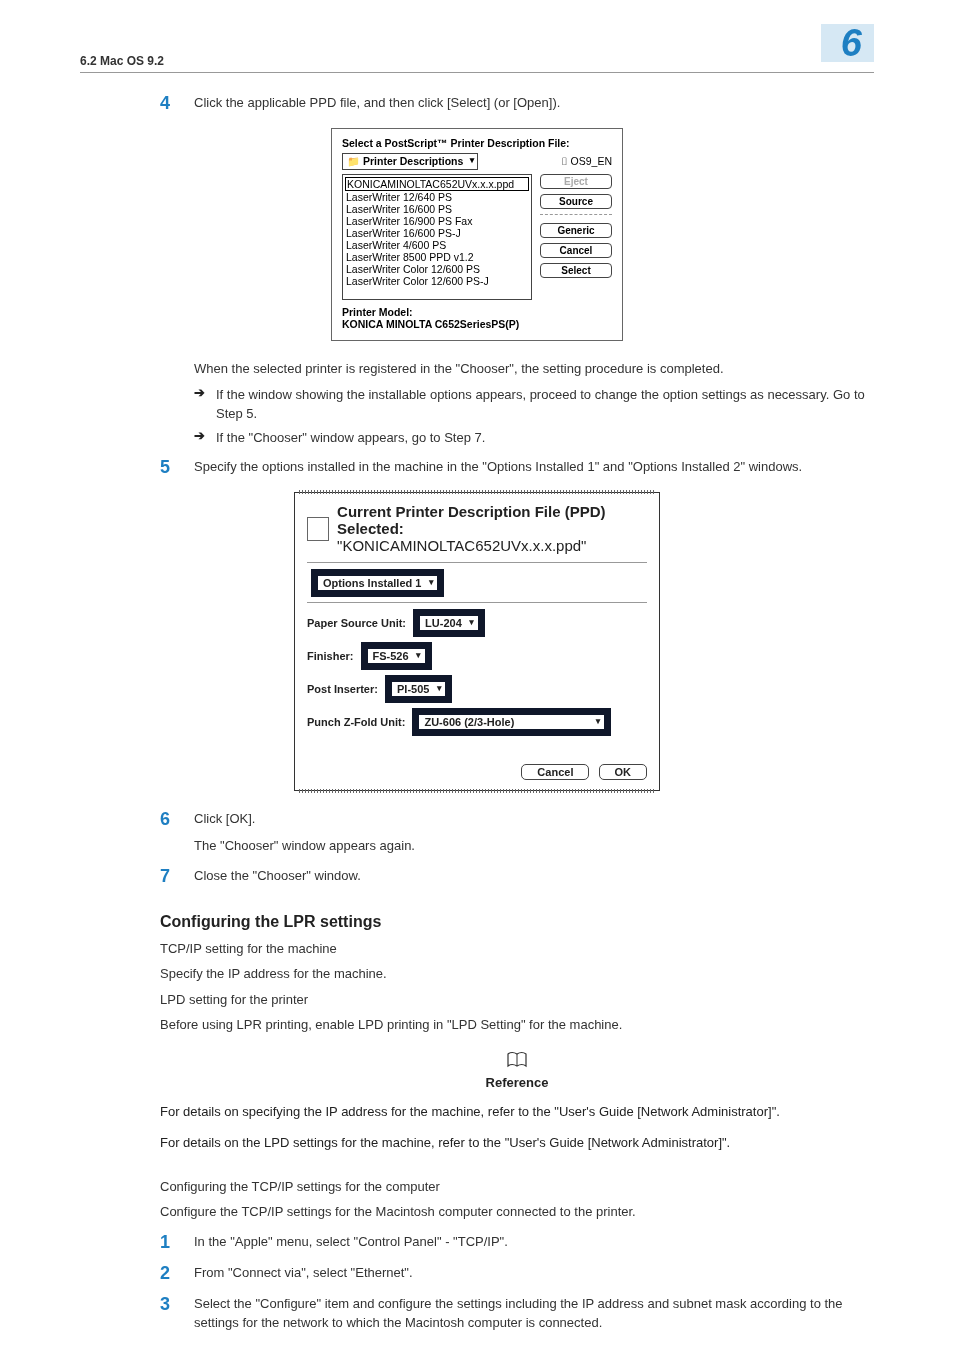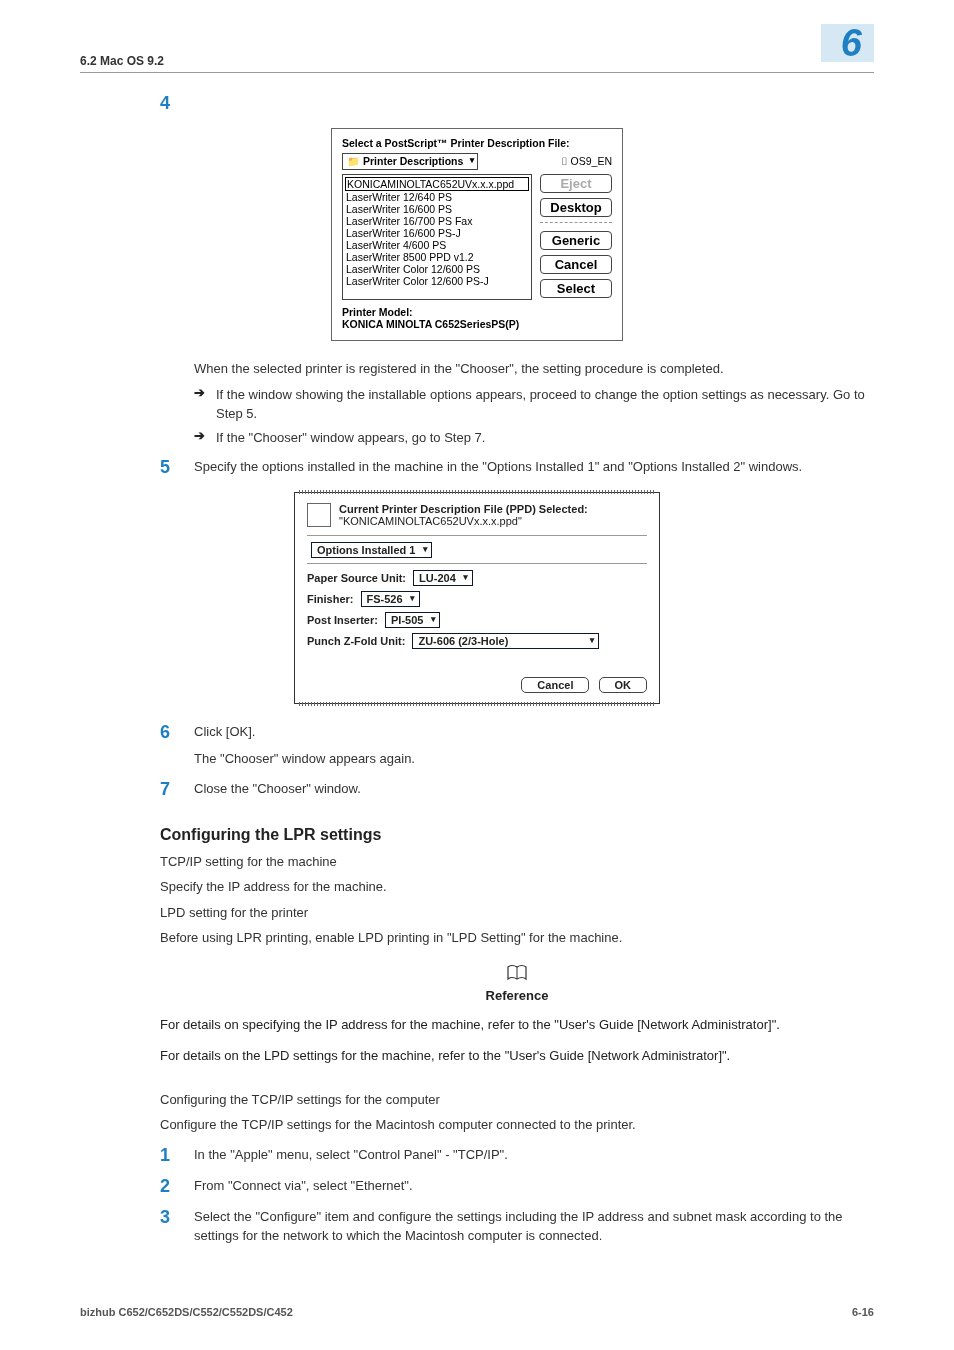--- a/index.html
+++ b/index.html
@@ -84,21 +84,21 @@
   .d1-top .drop::after { content:"▾"; position:absolute; right:3px; top:1px; font-size:9px;}
   .d1-body { display:flex; gap:8px;}
   .d1-list {
     flex:1; border:1px solid #444; height:120px; overflow:hidden; padding:2px;
   }
   .d1-list div { white-space:nowrap; padding:0 1px;}
   .d1-list div.sel { border:1px solid #000;}
   .d1-btns { display:flex; flex-direction:column; gap:5px; }
   .d1-btns .btn, .d1-btns .btnf {
     border:1px solid #444; border-radius:4px; text-align:center; padding:1px 0; width:70px;
-    font-weight:bold; font-size:13px;
+    font-weight:bold; font-size:10px;
   }
   .d1-btns .btnf { color:#aaa;}
   .d1-btns .gap { height:3px; border-top:1px dashed #999;}
   .d1-model { margin-top:6px; font-weight:bold; font-size:10.5px;}
   .d1-model span { display:block; font-weight:bold;}
 
   .dialog2 {
     width: 340px;
     border: 1px solid #333;
     padding: 10px 12px;
@@ -107,24 +107,24 @@
     font-size: 11px;
     position: relative;
   }
   .dialog2::before, .dialog2::after {
     content:""; position:absolute; left:4px; right:4px; height:4px;
     background: repeating-linear-gradient(90deg,#666,#666 1px,transparent 1px,transparent 3px);
   }
   .dialog2::before{ top:-3px;} .dialog2::after{ bottom:-3px;}
   .d2-top { display:flex; gap:8px; align-items:center; margin-bottom:8px;}
   .d2-icon { width:22px; height:22px; border:1px solid #666;}
-  .d2-ttxt { font-weight:bold; font-size:11px;}
+  .d2-ttxt { font-weight:bold; font-size:15px;}
   .d2-sub { font-weight:normal; display:block;}
   .d2-drop {
-    border:1px solid #0f172a; padding:1px 16px 1px 5px; font-weight:bold; display:inline-block;
+    border:7px solid #0f172a; padding:1px 16px 1px 5px; font-weight:bold; display:inline-block;
     position:relative; margin-left:4px;
   }
   .d2-drop::after{content:"▾"; position:absolute; right:4px; top:1px; font-size:9px;}
   .d2-row{ margin:5px 0;}
   .d2-row.hr{ border-top:1px solid #999; padding-top:6px;}
   .d2-btns{ text-align:right; margin-top:28px;}
   .d2-btns span{
     display:inline-block; border:1px solid #444; border-radius:5px; padding:1px 15px; font-weight:bold;
     margin-left:6px;
   }
@@ -155,43 +155,44 @@
 
 <div class="page">
 
   <div class="header">
     <span class="header-left">6.2    Mac OS 9.2</span>
     <span class="header-right">6</span>
   </div>
 
   <div class="step-row">
     <span class="step-num">4</span>
+    <span class="step-text">Click the applicable PPD file, and then click [Select] (or [Open]).</span>
   </div>
 
   <div class="dialog1">
     <div class="d1-title">Select a PostScript™ Printer Description File:</div>
     <div class="d1-top">
       <span class="drop">📁 <span>Printer Descriptions</span></span>
       <span>⌷ <span>OS9_EN</span></span>
     </div>
     <div class="d1-body">
       <div class="d1-list">
         <div class="sel">KONICAMINOLTAC652UVx.x.x.ppd</div>
         <div>LaserWriter 12/640 PS</div>
         <div>LaserWriter 16/600 PS</div>
-        <div>LaserWriter 16/700 PS Fax</div>
+        <div>LaserWriter 16/900 PS Fax</div>
         <div>LaserWriter 16/600 PS-J</div>
         <div>LaserWriter 4/600 PS</div>
         <div>LaserWriter 8500 PPD v1.2</div>
         <div>LaserWriter Color 12/600 PS</div>
         <div>LaserWriter Color 12/600 PS-J</div>
       </div>
       <div class="d1-btns">
         <div class="btnf">Eject</div>
-        <div class="btn">Desktop</div>
+        <div class="btn">Source</div>
         <div class="gap"></div>
         <div class="btn">Generic</div>
         <div class="btn">Cancel</div>
         <div class="btn">Select</div>
       </div>
     </div>
     <div class="d1-model">
       <span>Printer Model:</span>
       <span>KONICA MINOLTA C652SeriesPS(P)</span>
     </div>

